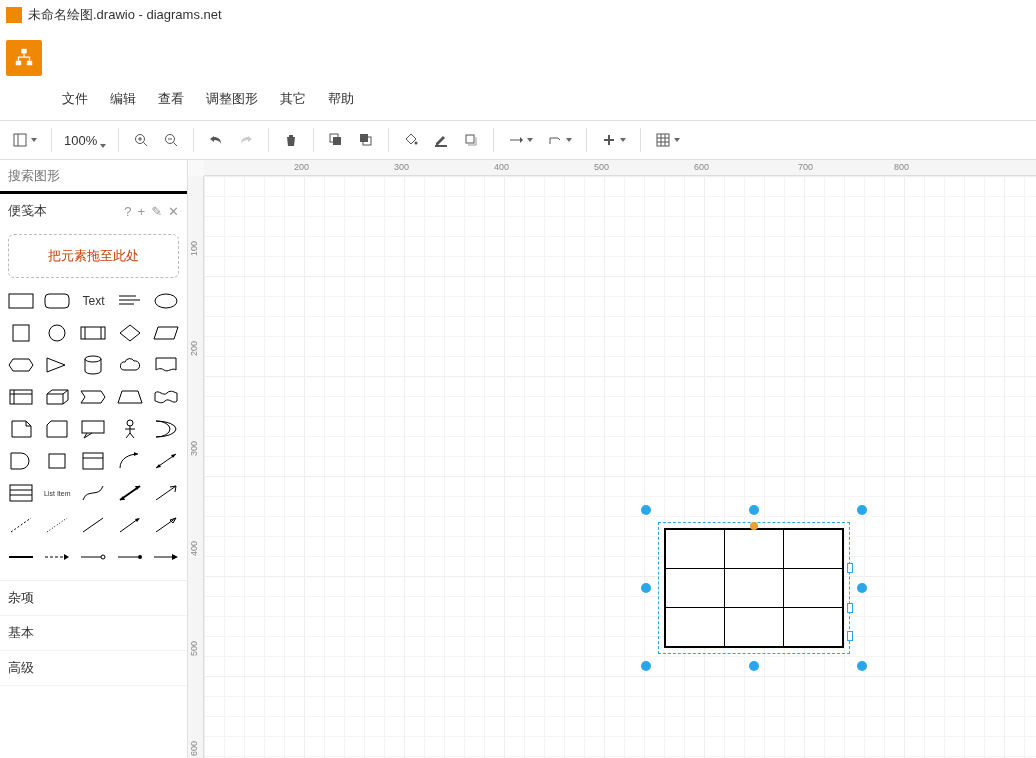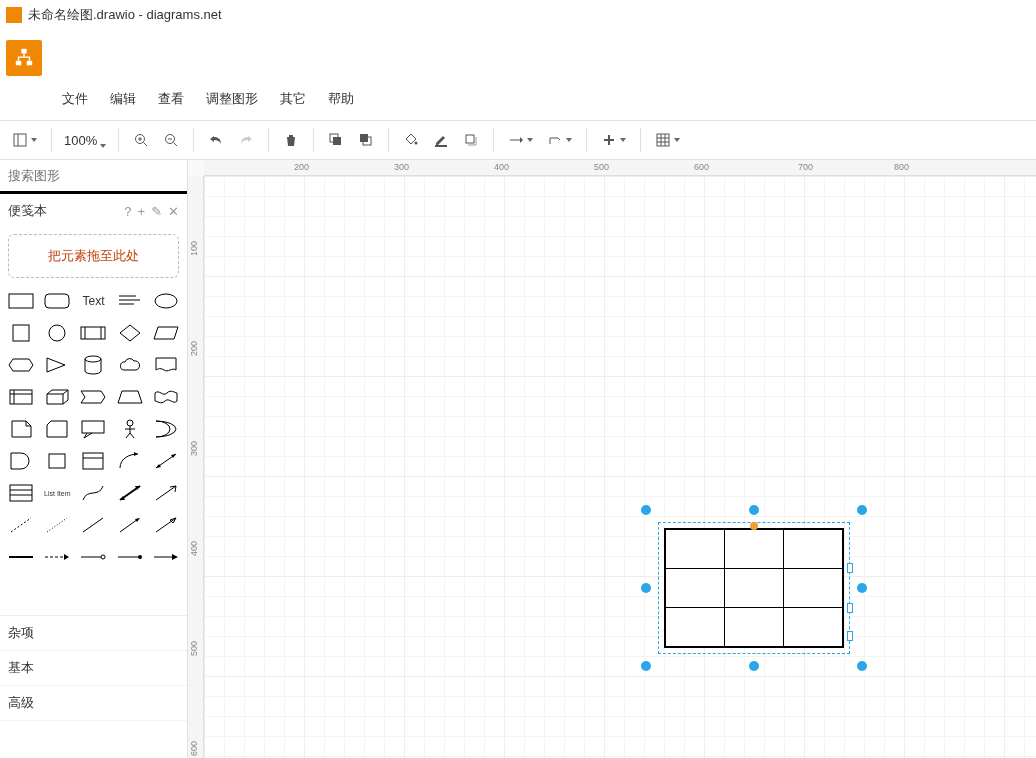--- a/index.html
+++ b/index.html
@@ -34,21 +34,21 @@
 .palette-head .tools span { cursor: pointer; }
 
 .drop-hint { margin: 6px 8px; border: 1px dashed #bbb; border-radius: 6px; text-align: center; color: #c2410c; font-size: 13px; padding: 12px 0; }
 
 .section-title { padding: 8px 8px; font-size: 13px; border-top: 1px solid #eee; }
 
 .shape-grid { display: grid; grid-template-columns: repeat(5, 1fr); gap: 6px; padding: 4px 6px 10px 6px; }
 .shape-cell { height: 26px; display: flex; align-items: center; justify-content: center; cursor: pointer; }
 .shape-cell svg { width: 28px; height: 22px; }
 
-.cat-list { border-top: 1px solid #eee; margin-top: 35px; }
+.cat-list { border-top: 1px solid #eee; }
 .cat-item { padding: 8px 8px; cursor: pointer; border-bottom: 1px solid #f3f3f3; }
 
 .canvas-wrap { flex: 1; position: relative; background: #f9f9f9; overflow: hidden; }
 .ruler-h { position: absolute; top: 0; left: 16px; right: 0; height: 16px; background: #f5f5f5; border-bottom: 1px solid #ddd; font-size: 9px; color: #888; }
 .ruler-h .tick { position: absolute; top: 2px; }
 .ruler-v { position: absolute; top: 16px; left: 0; width: 16px; bottom: 0; background: #f5f5f5; border-right: 1px solid #ddd; font-size: 9px; color: #888; }
 .ruler-v .tick { position: absolute; left: 1px; transform: rotate(-90deg); transform-origin: left top; }
 
 .canvas { position: absolute; top: 16px; left: 16px; right: 0; bottom: 0;
   background-image: linear-gradient(#eee 1px, transparent 1px), linear-gradient(90deg, #eee 1px, transparent 1px),

